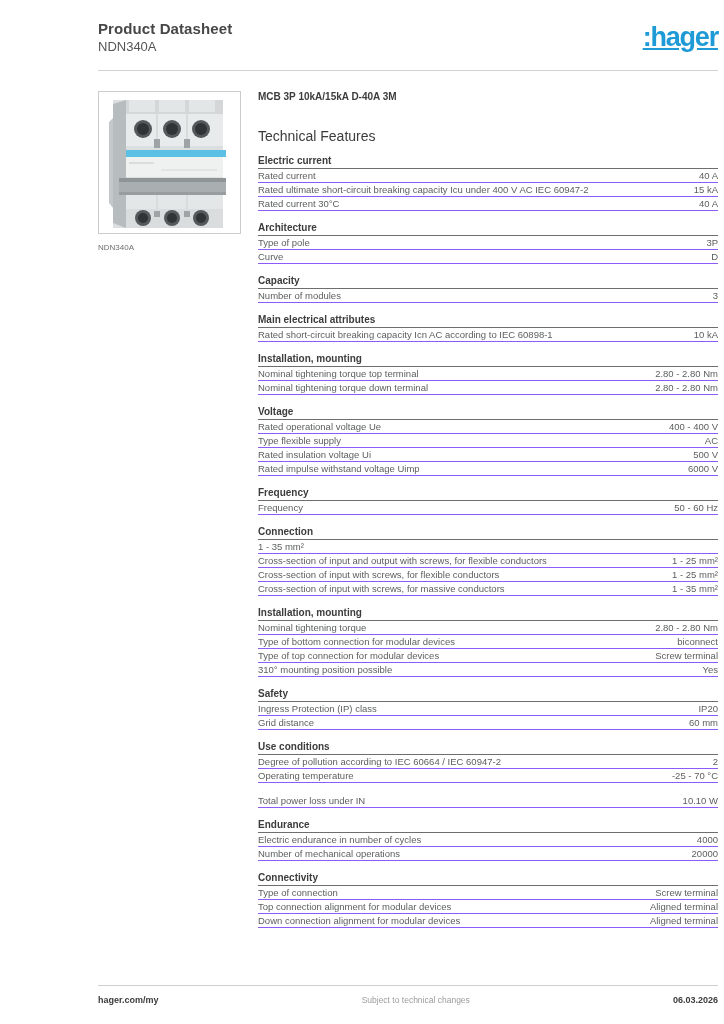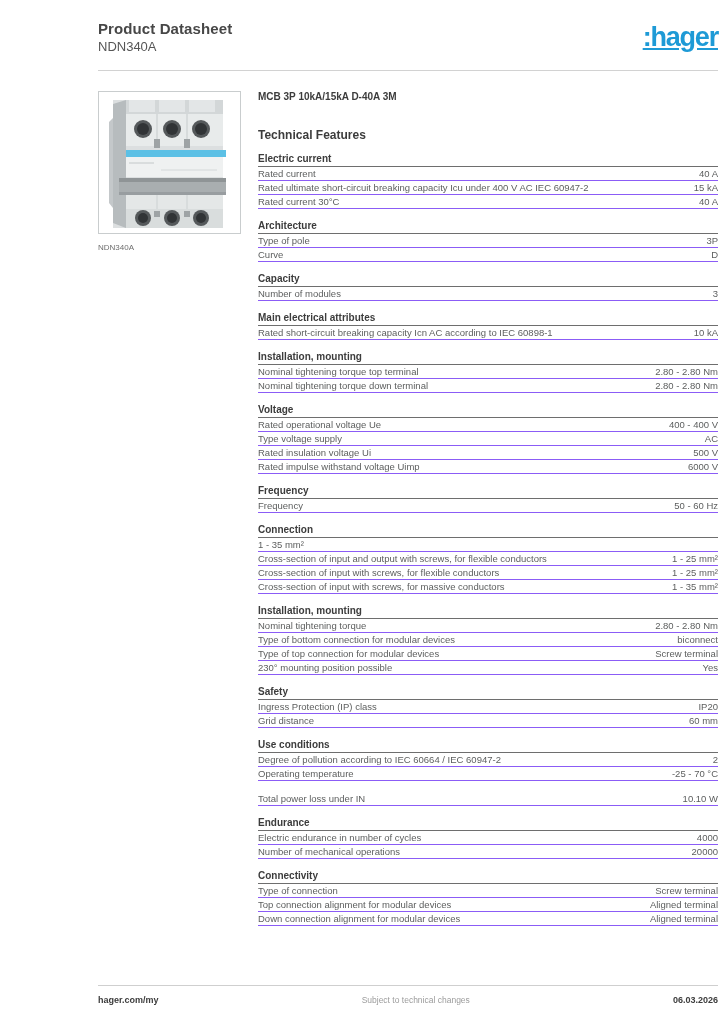--- a/index.html
+++ b/index.html
@@ -67,22 +67,22 @@
     color: #6e6e6e;
     margin-top: 9px;
   }
   .right-col { flex: 1; min-width: 0; }
   .product-name {
     font-size: 10px;
     font-weight: bold;
     color: #3c3c3c;
   }
   .features-heading {
-    font-size: 12px;
-    font-weight: bold;
+    font-size: 14px;
+    font-weight: normal;
     color: #3c3c3c;
     margin-top: 26px;
   }
   
   .spec-section { margin-top: 11px; }
   .section-heading {
     font-size: 10px;
     font-weight: bold;
     color: #3c3c3c;
     padding-bottom: 2px;
@@ -251,21 +251,21 @@
               <span class="spec-value">2.80 - 2.80 Nm</span>
             </div>
           </section>
           <section class="spec-section">
             <div class="section-heading">Voltage</div>
             <div class="spec-row">
               <span class="spec-label">Rated operational voltage Ue</span>
               <span class="spec-value">400 - 400 V</span>
             </div>
             <div class="spec-row">
-              <span class="spec-label">Type voltage supply</span>
+              <span class="spec-label">Type flexible supply</span>
               <span class="spec-value">AC</span>
             </div>
             <div class="spec-row">
               <span class="spec-label">Rated insulation voltage Ui</span>
               <span class="spec-value">500 V</span>
             </div>
             <div class="spec-row">
               <span class="spec-label">Rated impulse withstand voltage Uimp</span>
               <span class="spec-value">6000 V</span>
             </div>
@@ -303,21 +303,21 @@
             </div>
             <div class="spec-row">
               <span class="spec-label">Type of bottom connection for modular devices</span>
               <span class="spec-value">biconnect</span>
             </div>
             <div class="spec-row">
               <span class="spec-label">Type of top connection for modular devices</span>
               <span class="spec-value">Screw terminal</span>
             </div>
             <div class="spec-row">
-              <span class="spec-label">230° mounting position possible</span>
+              <span class="spec-label">310° mounting position possible</span>
               <span class="spec-value">Yes</span>
             </div>
           </section>
           <section class="spec-section">
             <div class="section-heading">Safety</div>
             <div class="spec-row">
               <span class="spec-label">Ingress Protection (IP) class</span>
               <span class="spec-value">IP20</span>
             </div>
             <div class="spec-row">

